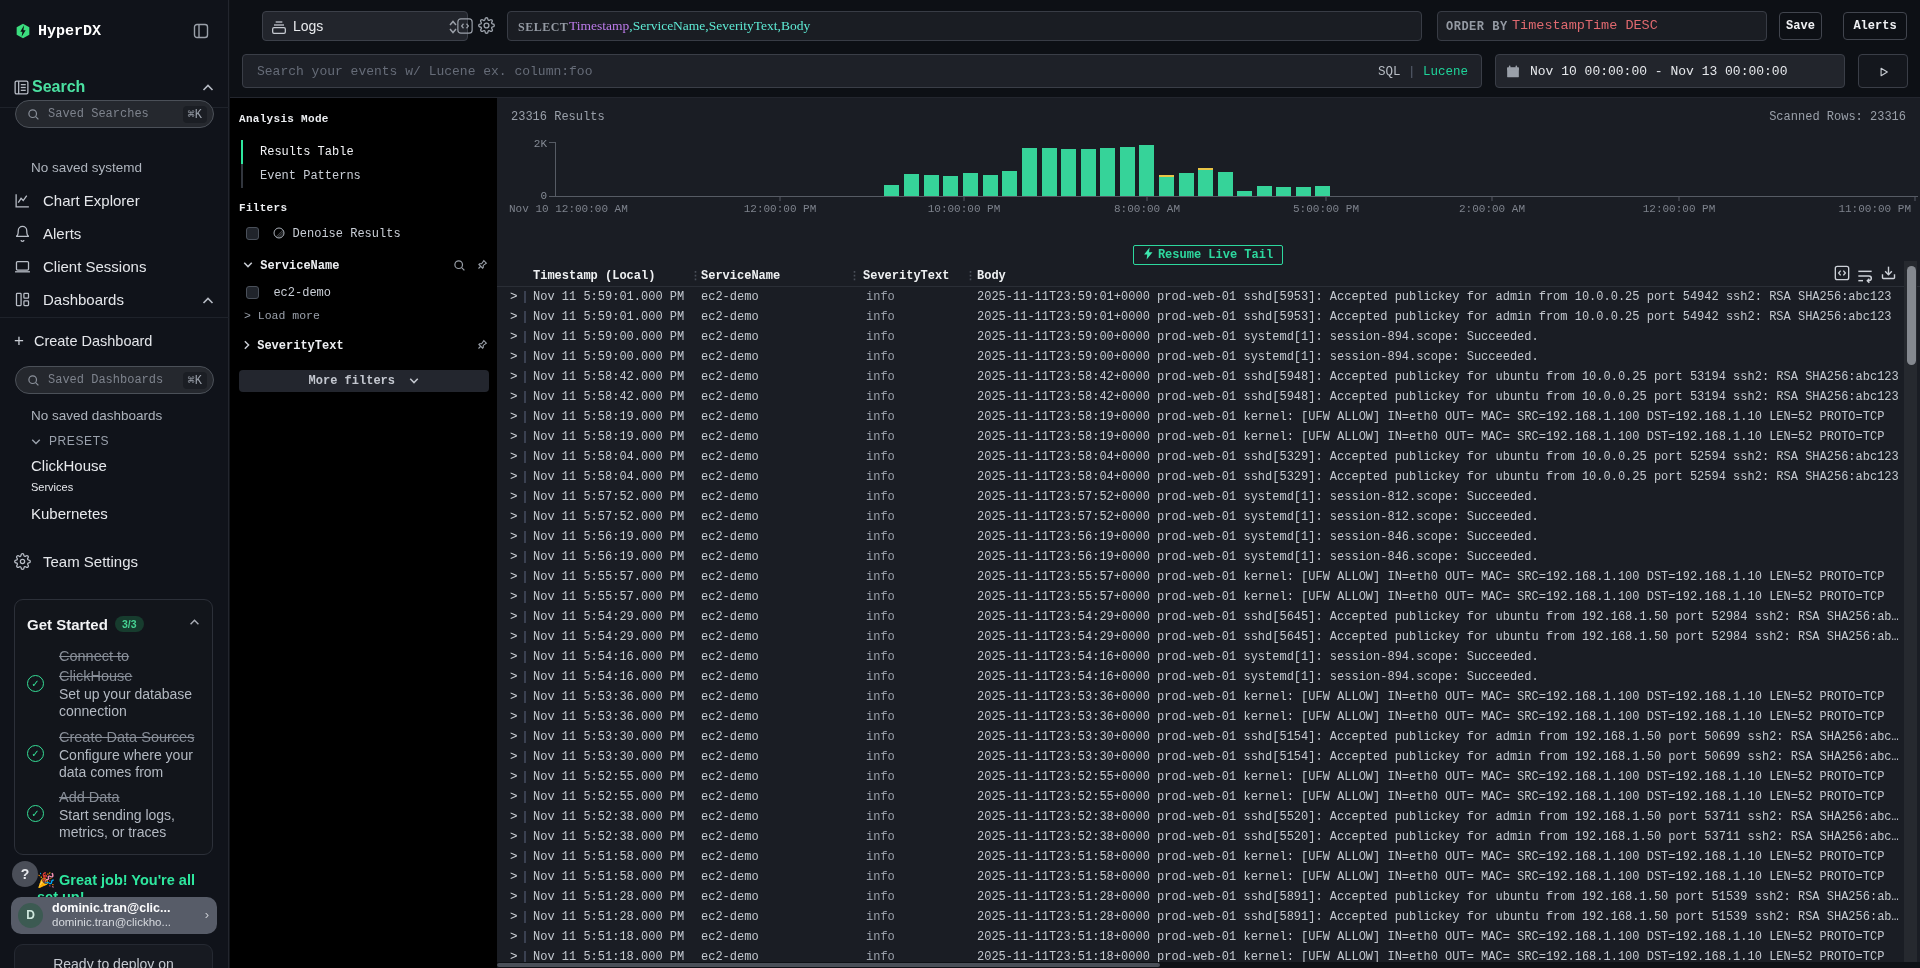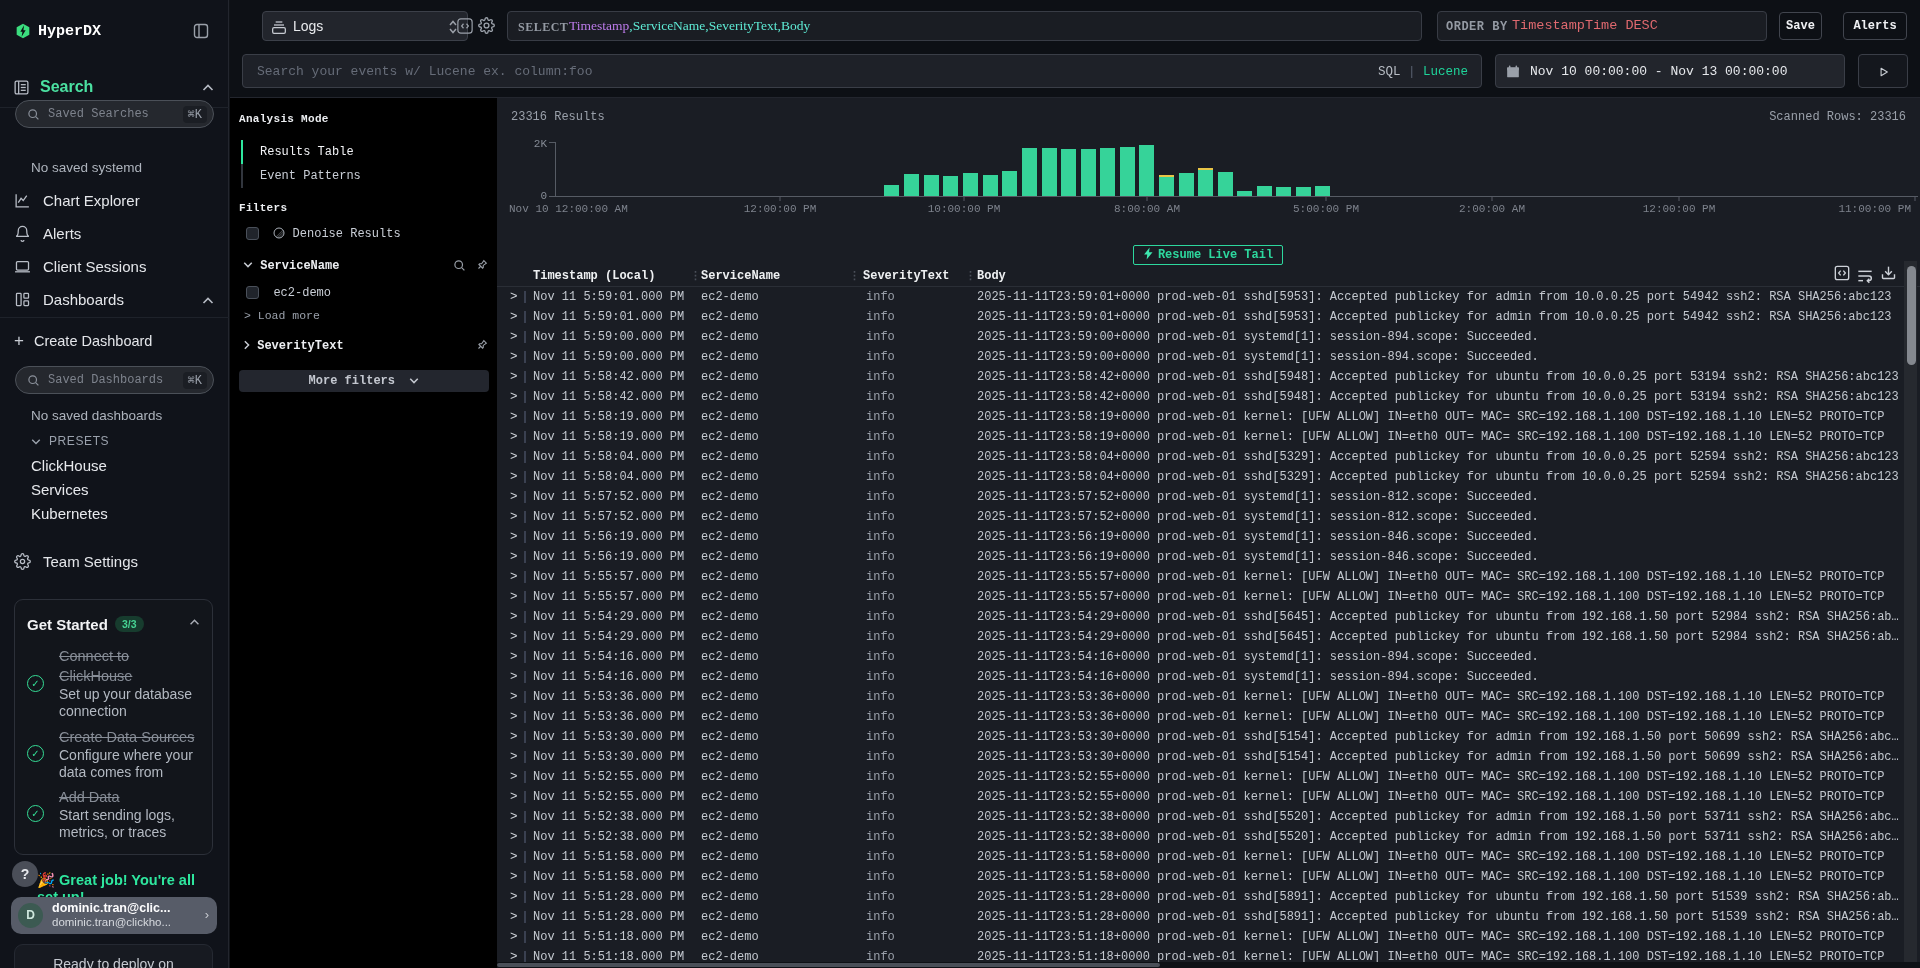--- a/index.html
+++ b/index.html
@@ -3,21 +3,21 @@
 <style>
 * { margin:0; padding:0; box-sizing:border-box; }
 html,body { width:1920px; height:968px; overflow:hidden; background:#101318; }
 body { font-family:"Liberation Sans",sans-serif; position:relative; }
 
 
 #sidebar { position:absolute; left:0; top:0; width:229px; height:968px; background:#10131a; border-right:1px solid #23262e; }
 #logo-hex { position:absolute; left:15px; top:23px; width:16px; height:16px; }
 #logo-name { position:absolute; left:38px; top:23px; font-family:"Liberation Mono",monospace; font-weight:bold; font-size:15px; color:#fff; letter-spacing:0px; }
 #collapse-ic { position:absolute; left:193px; top:23px; width:16px; height:16px; }
-.navhead { position:absolute; left:13px; display:flex; align-items:center; gap:10px; }
+.navhead { position:absolute; left:13px; display:flex; align-items:center; gap:2px; }
 #search-head { top:78px; }
 #search-head .t { color:#4be0a1; font-weight:bold; font-size:16px; }
 .nav-chev { position:absolute; right:14px; color:#a8adb6; font-size:11px; }
 .sb-div { position:absolute; left:0; width:229px; border-top:1px solid #1e222a; }
 .pill { position:absolute; left:15px; width:199px; height:28px; background:#25282e; border:1px solid #4b5058; border-radius:14px; display:flex; align-items:center; padding:0 11px; }
 .pill .ph { color:#7e838d; font-family:"Liberation Mono",monospace; font-size:12px; margin-left:8px; flex:1; }
 .pill .kbd { color:#9ba1ab; font-family:"Liberation Mono",monospace; font-size:12px; background:#1b1e24; border-radius:4px; padding:1px 5px; margin-right:-5px; }
 .sb-note { position:absolute; left:31px; color:#aeb4bd; font-size:13.5px; }
 .nav-item { position:absolute; left:14px; display:flex; align-items:center; gap:12px; color:#e4e6ea; font-size:15px; }
 .nav-item svg { flex:0 0 auto; }
@@ -163,21 +163,21 @@
         <line x1="16" y1="16" x2="21" y2="21"></line>
       </svg>
     <span class="ph">Saved Dashboards</span>
       <span class="kbd">⌘K</span>
   </div>
   <div class="sb-note" style="top:408px;">No saved dashboards</div>
   <div style="position:absolute; left:31px; top:434px; color:#9aa1ac; font-size:12px; letter-spacing:0.6px;"><svg width="10" height="7" viewBox="0 0 12 8" fill="none" stroke="#9aa1ac" stroke-width="1.7" style="margin-right:8px;">
         <polyline points="1.5,2 6,6.5 10.5,2"></polyline>
       </svg>PRESETS</div>
   <div style="position:absolute; left:31px; top:457px; color:#e7e9ed; font-size:15px;">ClickHouse</div>
-  <div style="position:absolute; left:31px; top:481px; color:#e7e9ed; font-size:15px;">Services</div>
+  <div style="position:absolute; left:31px; top:481px; color:#e7e9ed; font-size:11px;">Services</div>
   <div style="position:absolute; left:31px; top:505px; color:#e7e9ed; font-size:15px;">Kubernetes</div>
 
   <div class="nav-item" style="top:553px;">
     <svg width="17" height="17" viewBox="0 0 24 24" fill="none" stroke="#b9bec7" stroke-width="1.8">
         <circle cx="12" cy="12" r="3"></circle>
         <path d="M19.4 15a1.65 1.65 0 00.33 1.82l.06.06a2 2 0 11-2.83 2.83l-.06-.06a1.65 1.65 0 00-1.82-.33 1.65 1.65 0 00-1 1.51V21a2 2 0 11-4 0v-.09a1.65 1.65 0 00-1-1.51 1.65 1.65 0 00-1.82.33l-.06.06a2 2 0 11-2.83-2.83l.06-.06a1.65 1.65 0 00.33-1.82 1.65 1.65 0 00-1.51-1H3a2 2 0 110-4h.09a1.65 1.65 0 001.51-1 1.65 1.65 0 00-.33-1.82l-.06-.06a2 2 0 112.83-2.83l.06.06a1.65 1.65 0 001.82.33h0a1.65 1.65 0 001-1.51V3a2 2 0 114 0v.09a1.65 1.65 0 001 1.51h0a1.65 1.65 0 001.82-.33l.06-.06a2 2 0 112.83 2.83l-.06.06a1.65 1.65 0 00-.33 1.82v0a1.65 1.65 0 001.51 1H21a2 2 0 110 4h-.09a1.65 1.65 0 00-1.51 1z"></path>
       </svg>
     Team Settings</div>
 
   <div id="gs-card">

